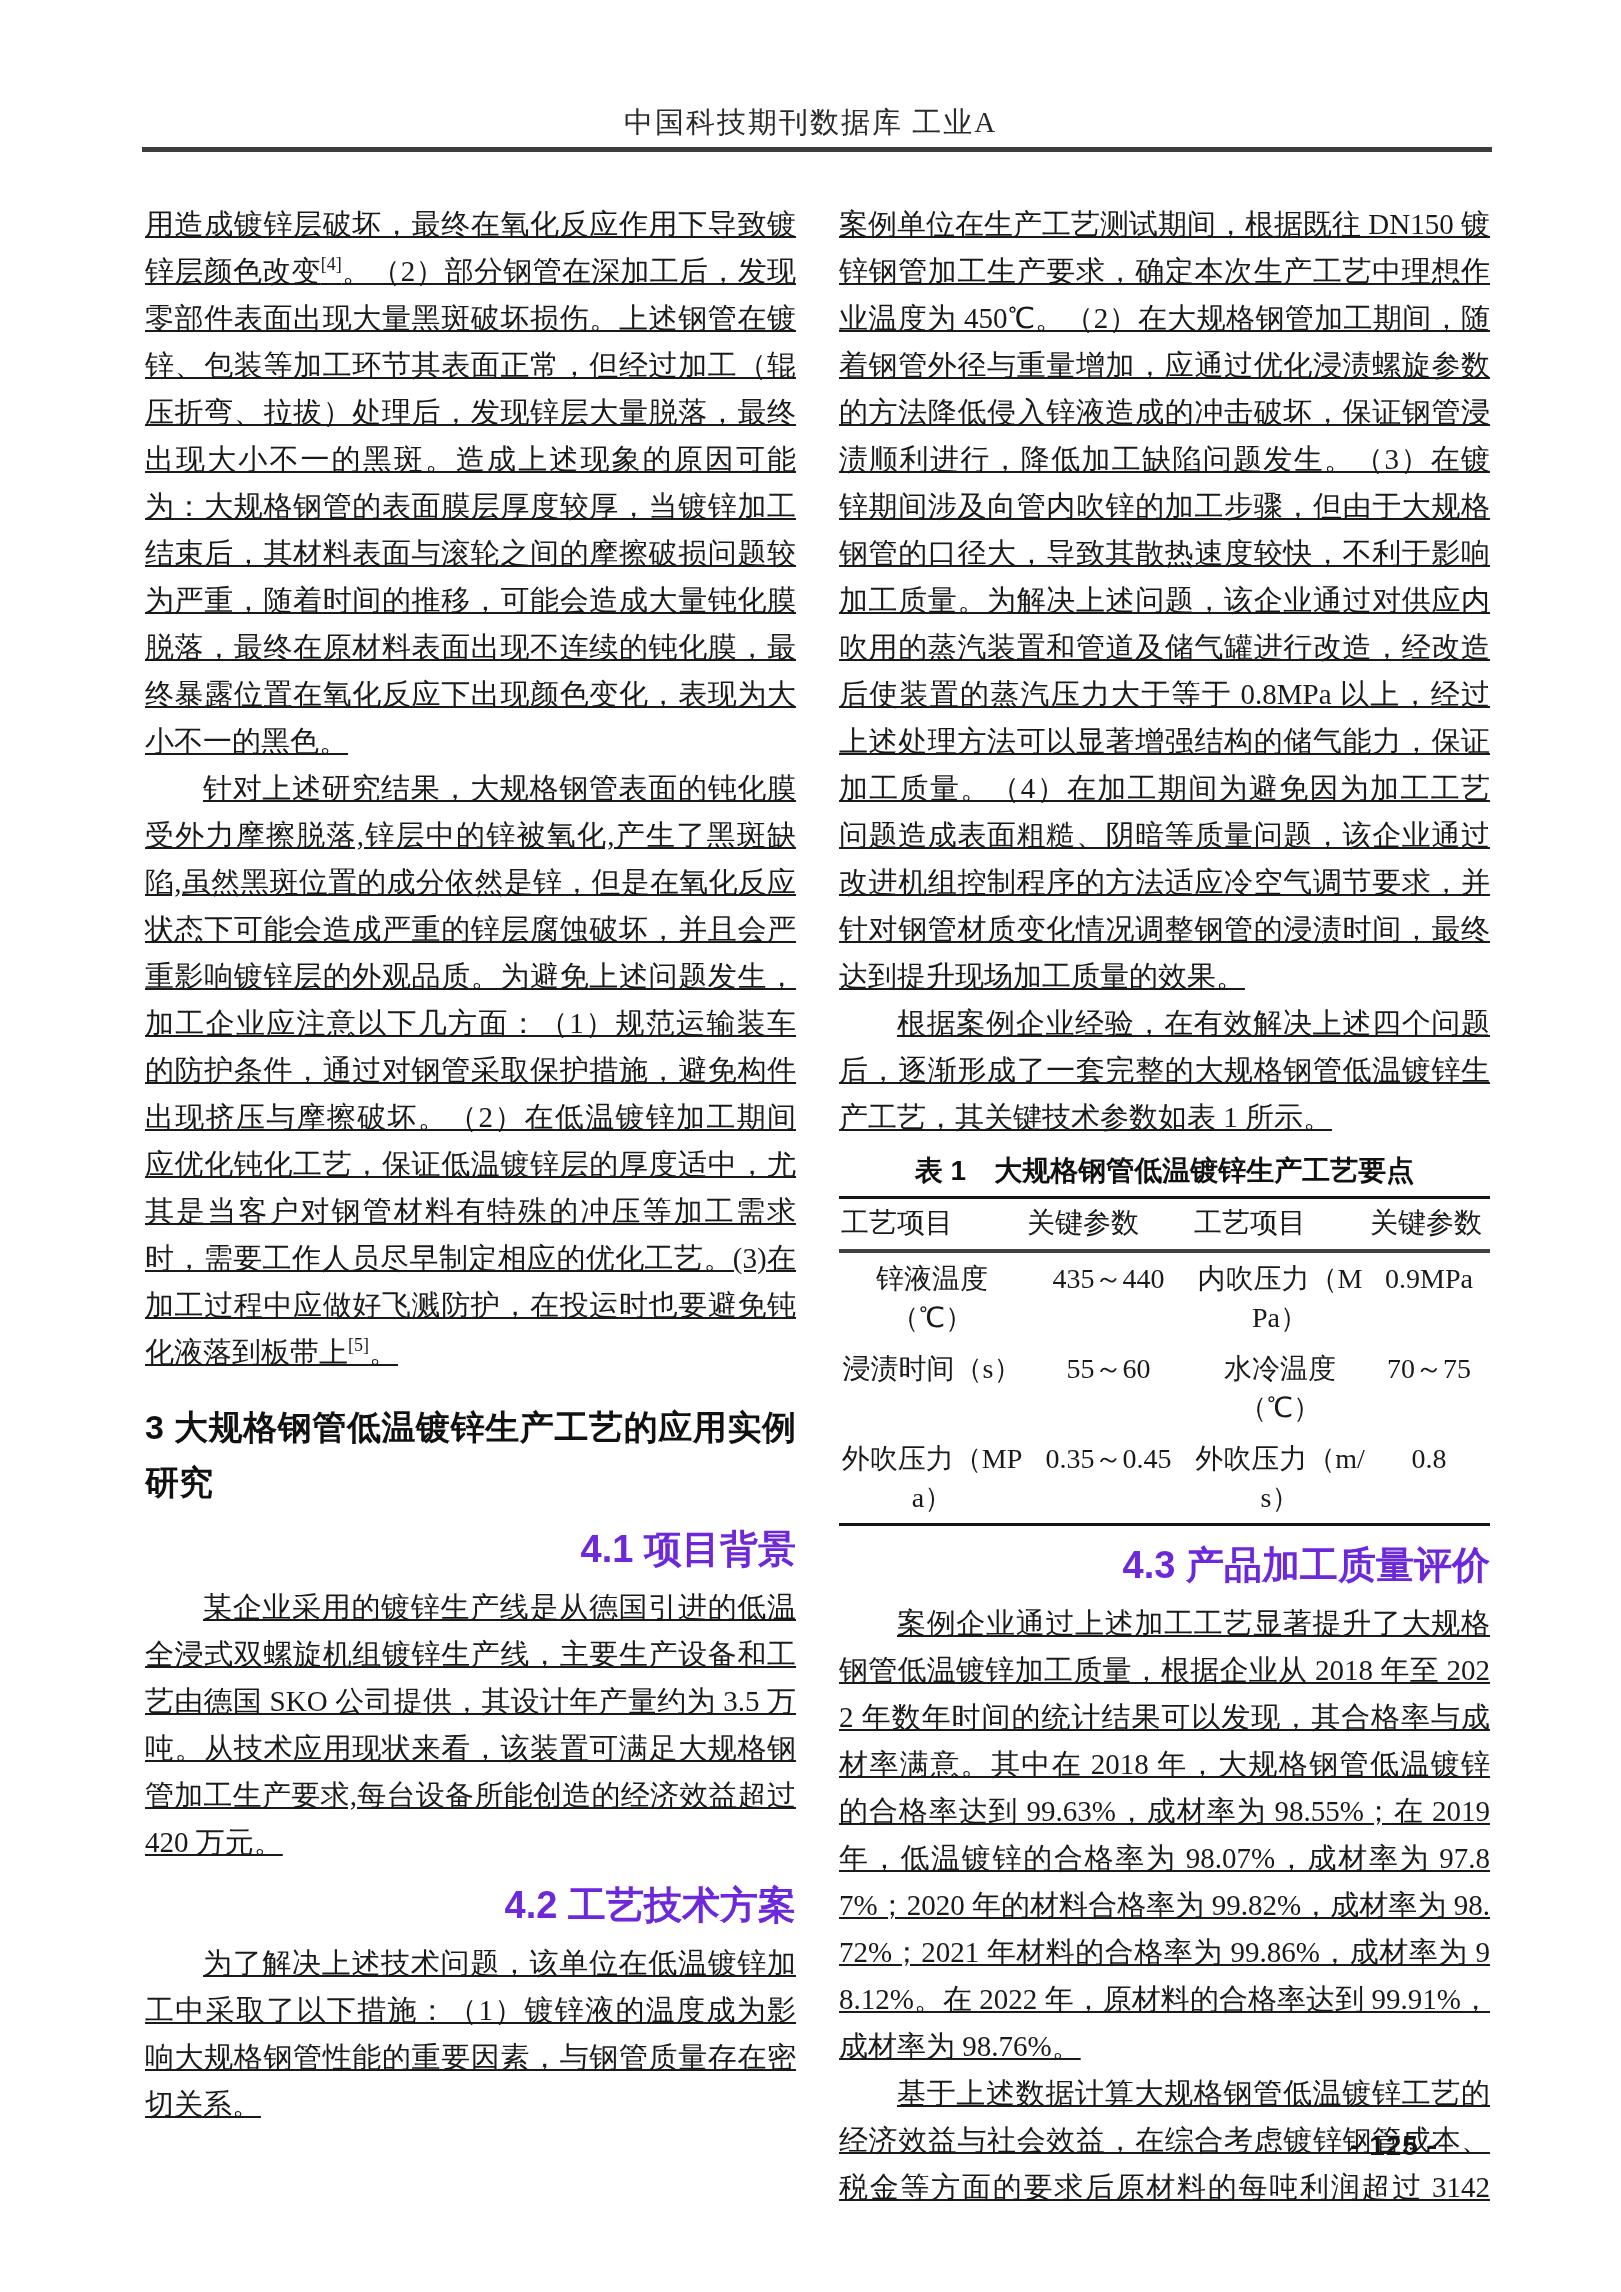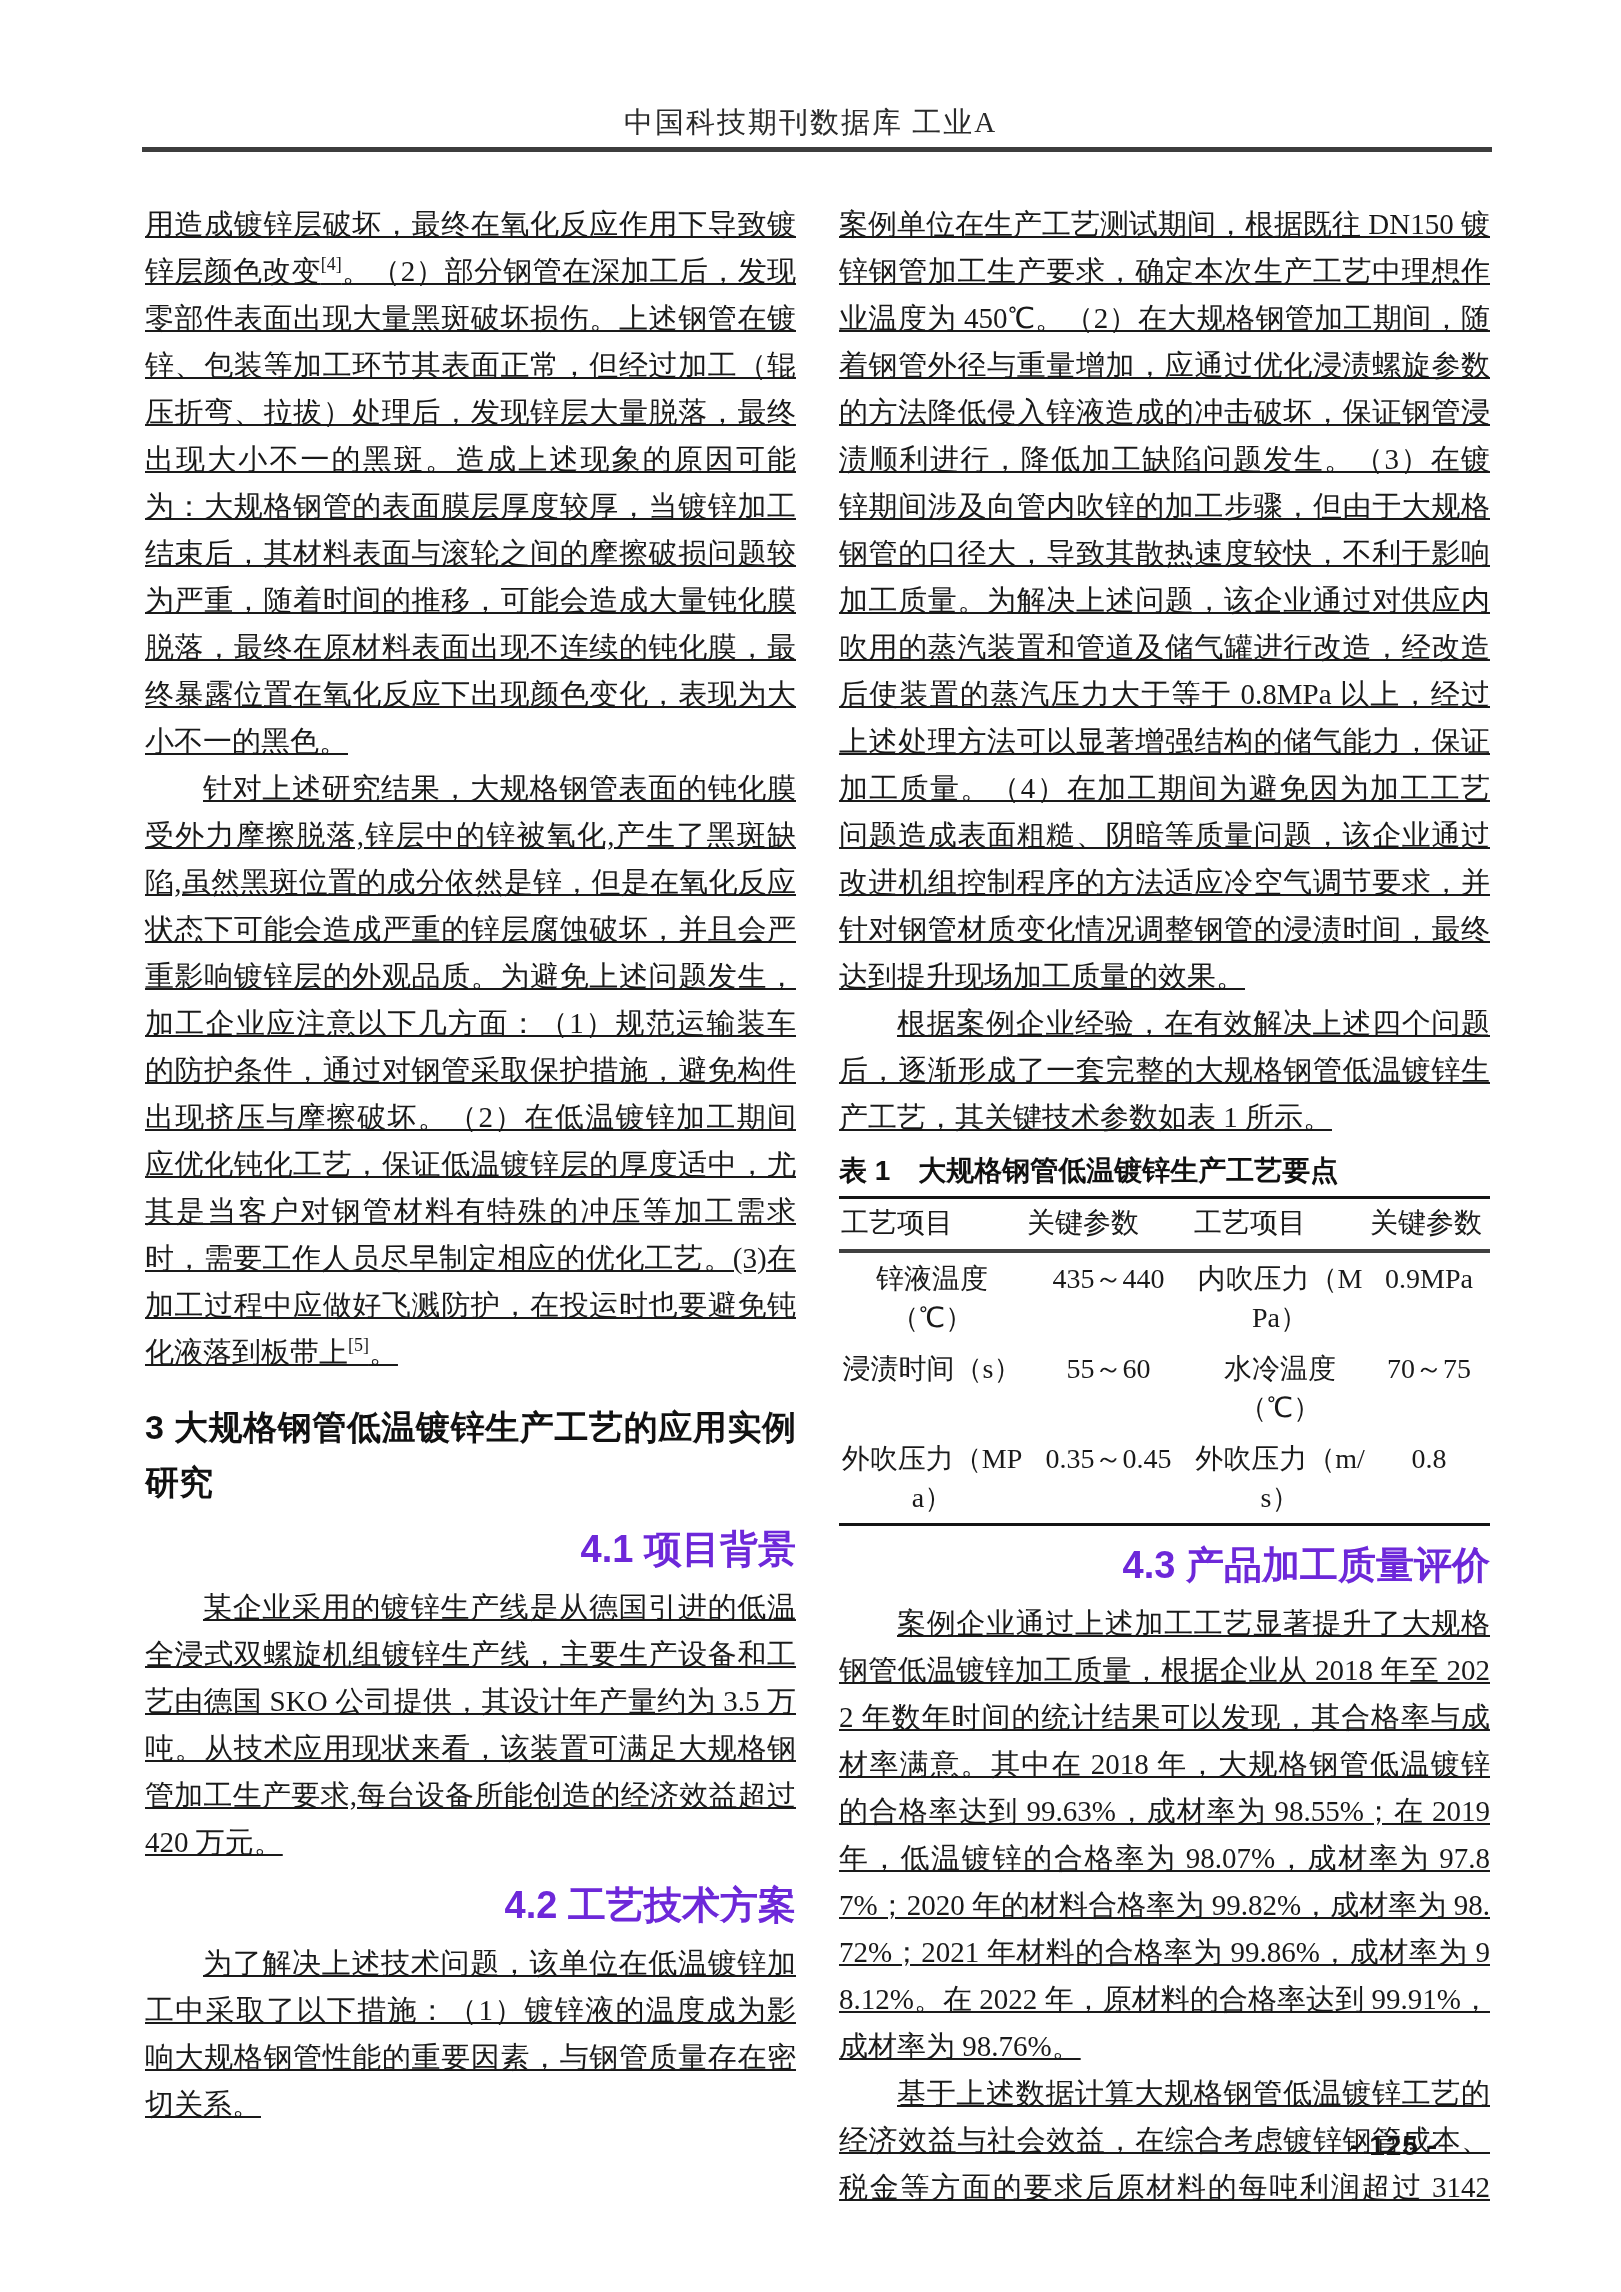--- a/index.html
+++ b/index.html
@@ -47,21 +47,21 @@
     font-weight:700;
     font-size:38px;line-height:45px;
     margin:17.6px 0 11.8px 0;
     text-align:right;
     color:#6d28d9;
   }
   .tbl-caption{
     font-family:"Liberation Sans",sans-serif;
     font-weight:700;
     font-size:28px;line-height:39px;
-    text-align:left;
+    text-align:center;
     margin:9.8px 0 5.9px 0;
     color:#111;
   }
   table.data{
     width:100%;
     border-collapse:collapse;
     border-top:3.9px solid #141414;
     border-bottom:3.9px solid #141414;
     font-size:28px;line-height:39px;
   }

